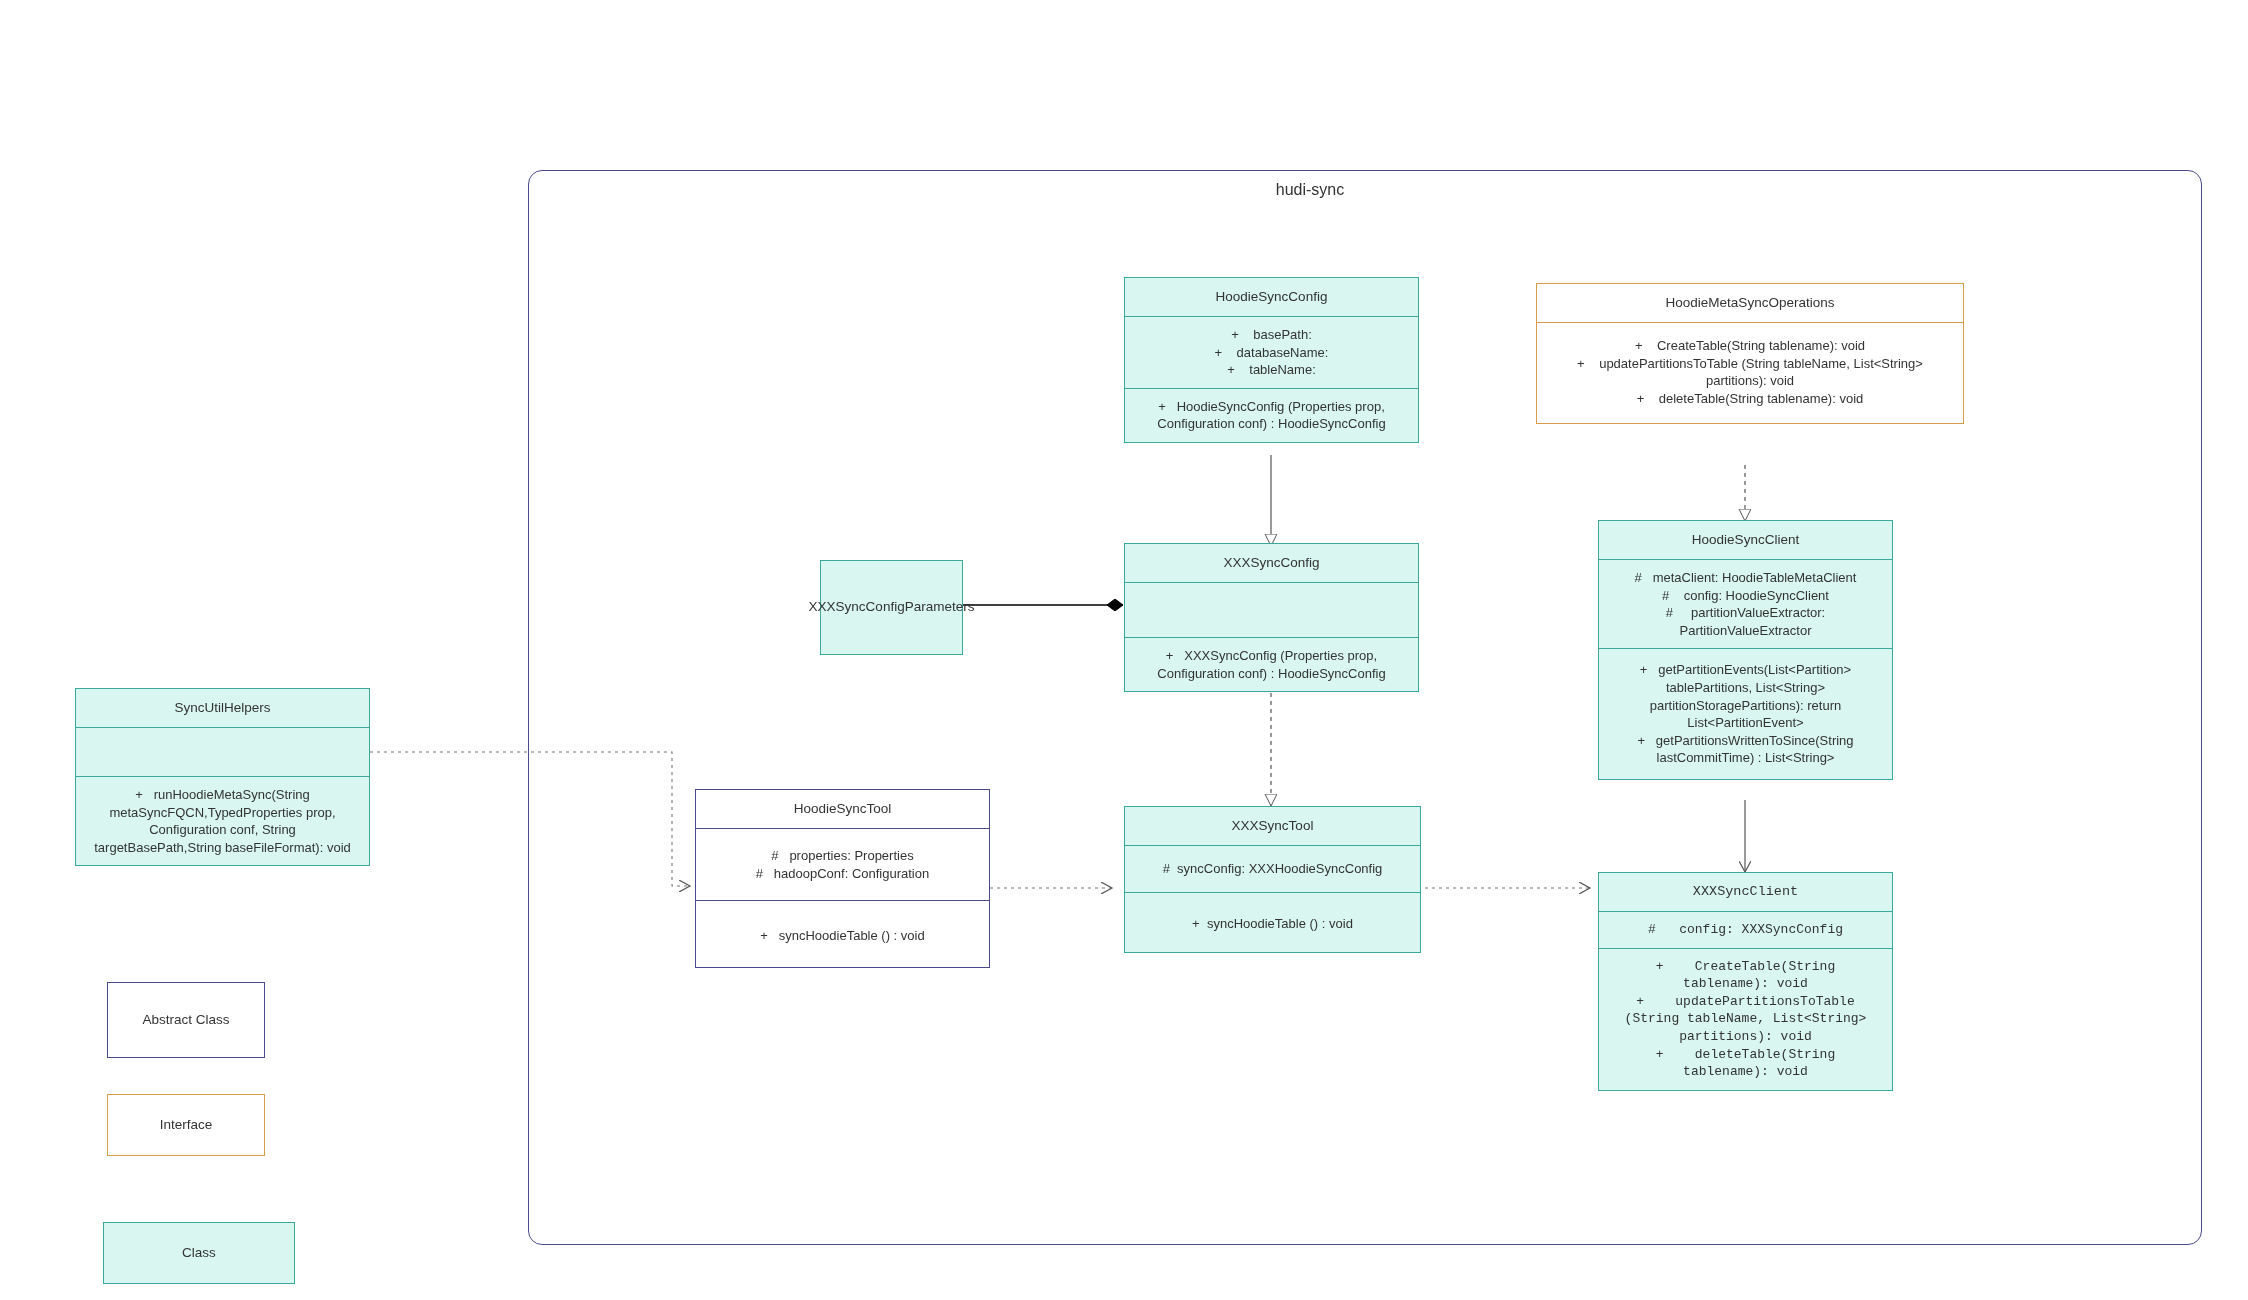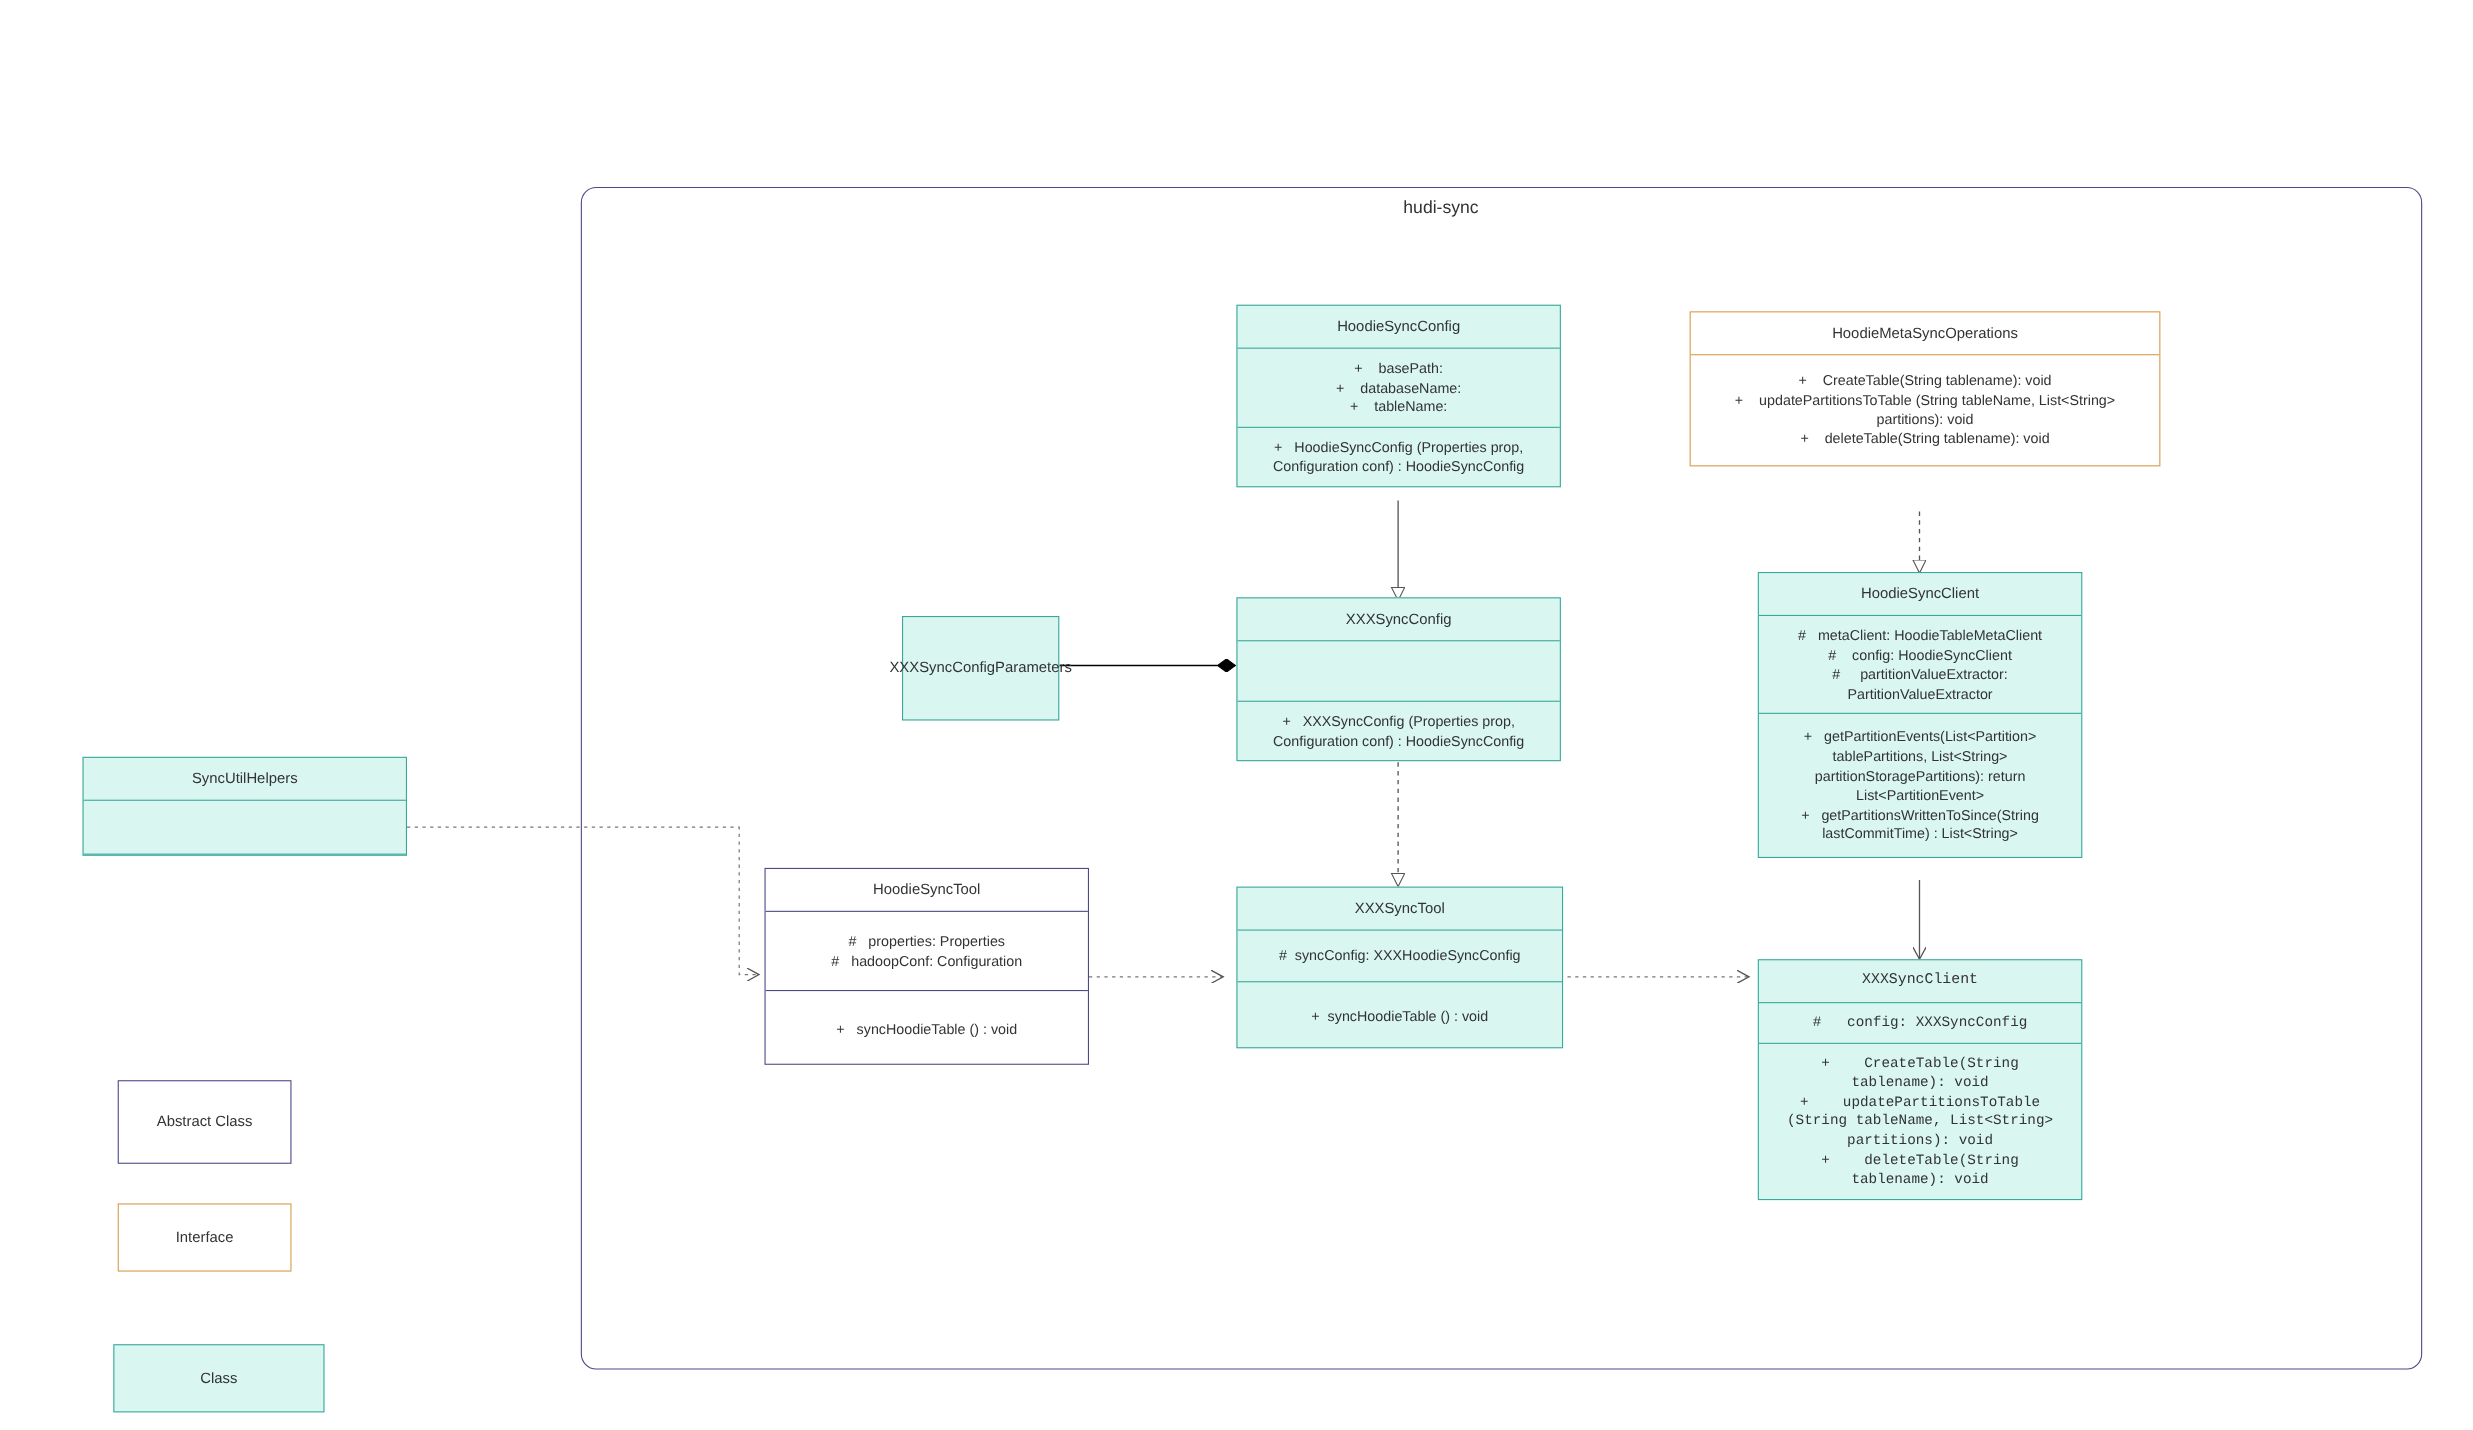--- a/index.html
+++ b/index.html
@@ -134,20 +134,23 @@
     <path d="M990,888 L1112,888" stroke="#777777" stroke-width="1.1" fill="none" stroke-dasharray="3,4" marker-end="url(#open-arrow)"></path>
 
     <path d="M1418,888 L1590,888" stroke="#777777" stroke-width="1.1" fill="none" stroke-dasharray="3,4" marker-end="url(#open-arrow)"></path>
   </svg>
 
   <div class="node" style="left:75px; top:688px; width:295px;">
     <div class="title">SyncUtilHelpers</div>
     <div class="sep"></div>
     <div class="compartment" style="height:30px;"></div>
     <div class="sep"></div>
+    <div class="compartment">
+      <div class="row">+   runHoodieMetaSync(String metaSyncFQCN,TypedProperties prop, Configuration conf, String targetBasePath,String baseFileFormat): void</div>
+    </div>
   </div>
 
   <div class="node" style="left:820px; top:560px; width:143px; height:95px;">
     <div class="vcenter">XXXSyncConfigParameters</div>
   </div>
 
   <div class="node" style="left:1124px; top:277px; width:295px;">
     <div class="title">HoodieSyncConfig</div>
     <div class="sep"></div>
     <div class="compartment">

